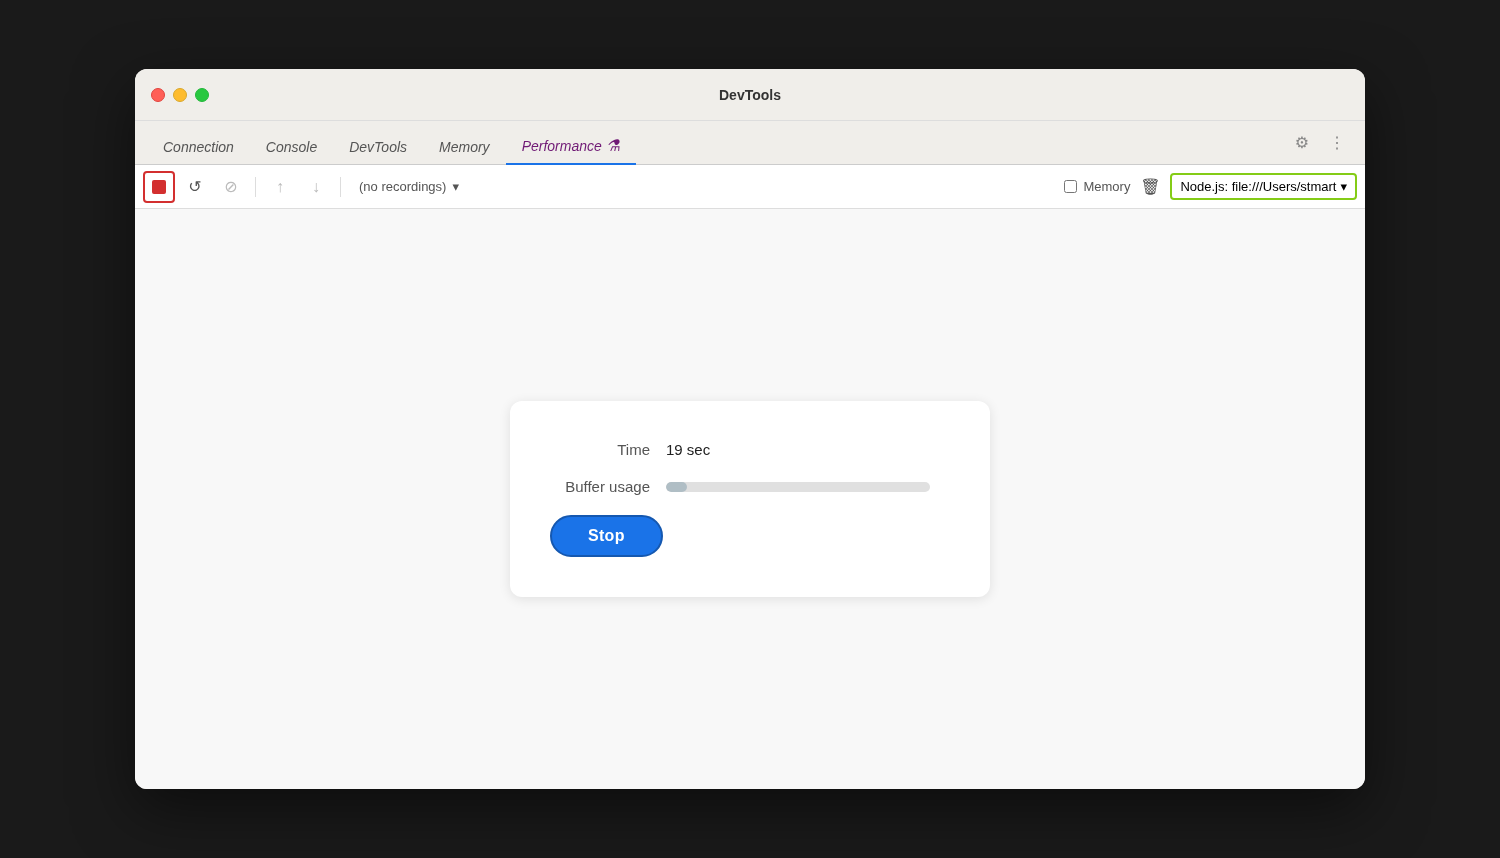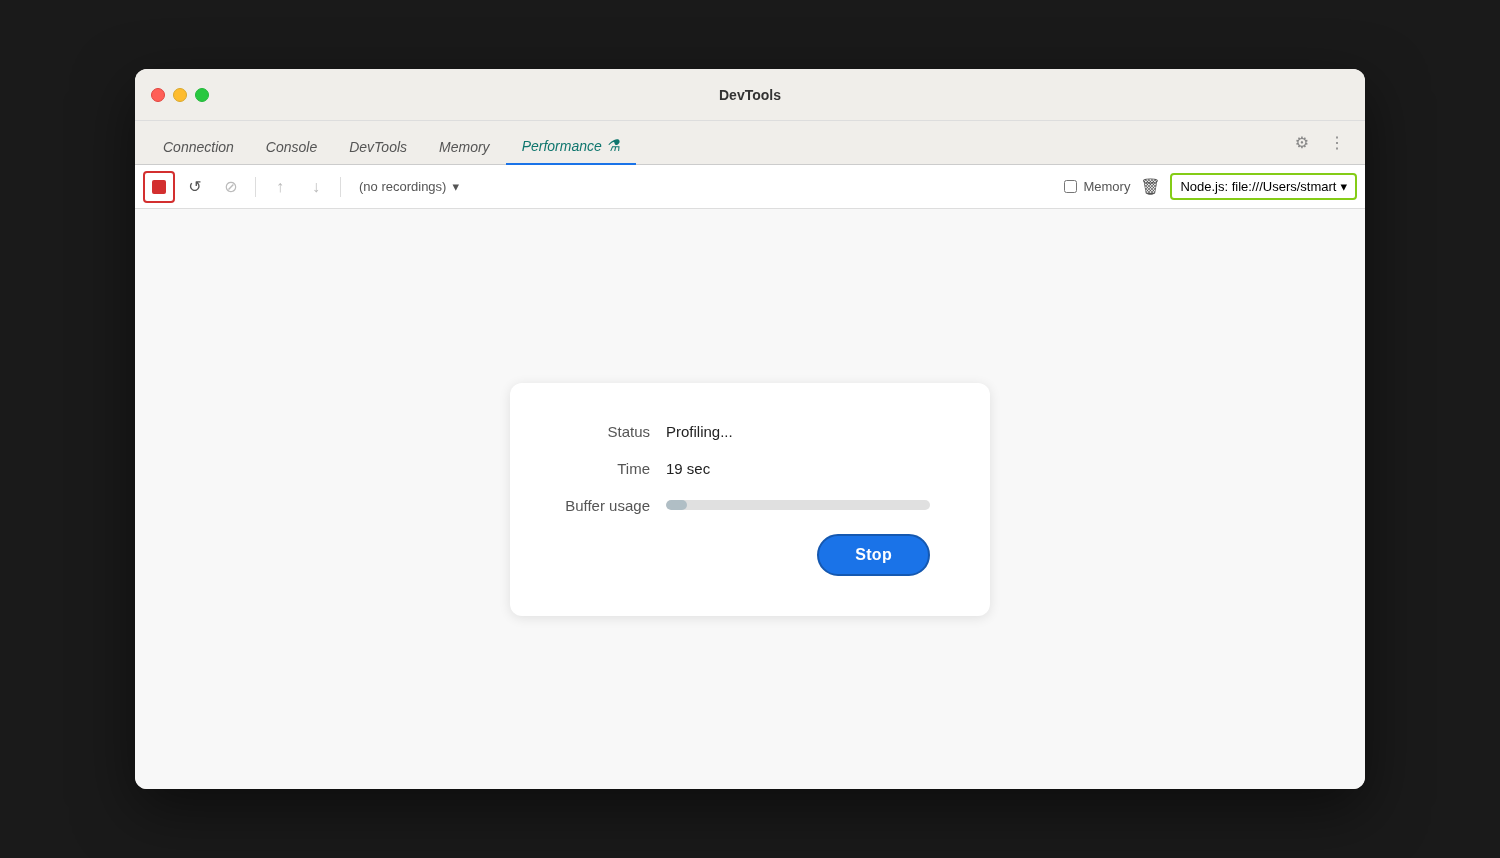--- a/index.html
+++ b/index.html
@@ -77,21 +77,21 @@
       font-size: 14px;
       color: #555;
       cursor: pointer;
       border-bottom: 2px solid transparent;
       margin-bottom: -1px;
       white-space: nowrap;
       font-style: italic;
     }
 
     .tab.active {
-      color: #0f766e;
+      color: #701a75;
       border-bottom: 2px solid #1a73e8;
       font-weight: 500;
     }
 
     .tab-icons {
       position: absolute;
       right: 16px;
       bottom: 8px;
       display: flex;
       align-items: center;
@@ -233,21 +233,20 @@
 
     .buffer-bar-fill {
       height: 100%;
       background: #b0bec5;
       border-radius: 5px;
       width: 8%;
     }
 
     .stop-btn-row {
       display: flex;
-      justify-content: flex-end;
       margin-top: 8px;
     }
 
     .stop-button {
       background: #1a73e8;
       color: white;
       border: 2px solid #1558b0;
       border-radius: 24px;
       padding: 10px 36px;
       font-size: 16px;
@@ -330,24 +329,20 @@
 
     <div class="node-selector">
       <span>Node.js: file:///Users/stmart</span>
       <span>▾</span>
     </div>
   </div>
 
   <div class="main-content">
     <div class="status-card">
 
-      <div class="status-row">
-        <span class="status-label">Status</span>
-        <span class="status-value">Profiling...</span>
-      </div>
 
       <div class="status-row">
         <span class="status-label">Time</span>
         <span class="status-value">19 sec</span>
       </div>
 
       <div class="status-row">
         <span class="status-label">Buffer usage</span>
         <div class="buffer-bar-container">
           <div class="buffer-bar-fill" style="width: 8%;"></div>

